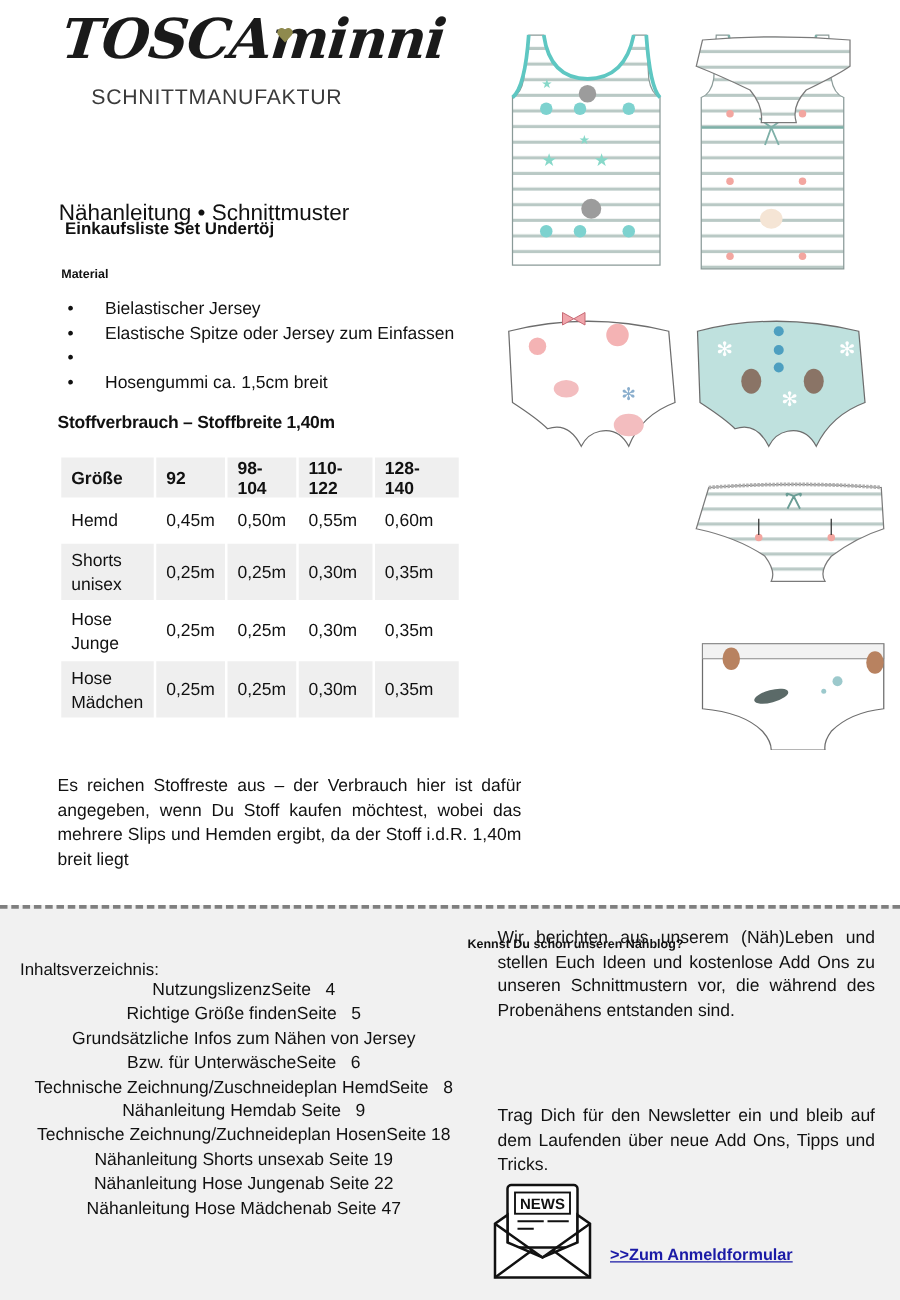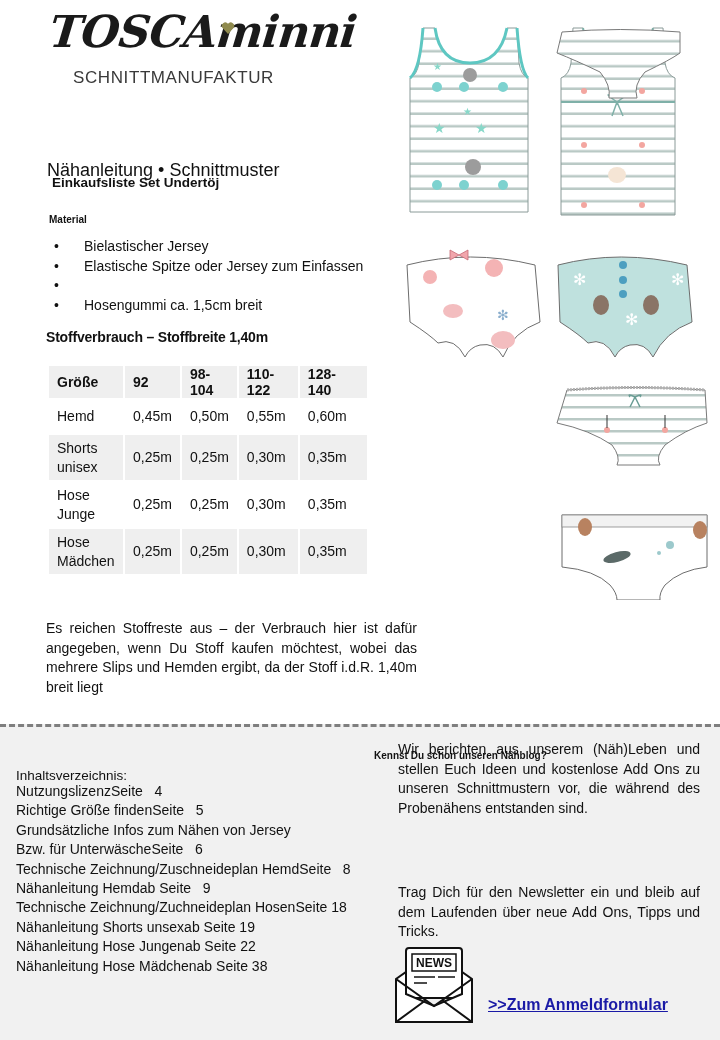--- a/index.html
+++ b/index.html
@@ -40,27 +40,27 @@
   .size-table col.c2 { width: 52px; }
   .size-table col.c3 { width: 59px; }
   .size-table col.c4 { width: 67px; }
 
   .note { left: 46px; top: 619px; width: 371px; font-size: 14px; line-height: 19.5px; text-align: justify; }
 
   
   .bottom { left: 0; top: 724px; width: 720px; height: 316px; background: #f1f1f1; border-top: 3px dashed #7f7f7f; }
   .toc-title { left: 16px; top: 744px; font-size: 13.5px; font-weight: normal; margin-top: 24px; }
   .toc { left: 16px; top: 782px; width: 358px; font-size: 14px; line-height: 19.4px; }
-  .toc-row { display: flex; justify-content: flex-start; }
+  .toc-row { display: flex; justify-content: center; }
   .toc-row .pg { white-space: pre; }
   .blog-title { left: 374px; top: 750px; font-size: 10px; font-weight: bold; }
   .blog-text { left: 398px; top: 740px; width: 302px; font-size: 14px; line-height: 19.5px; text-align: justify; }
   .blog-text2 { left: 398px; top: 883px; width: 302px; font-size: 14px; line-height: 19.5px; text-align: justify; }
   .news-icon { left: 393px; top: 944px; width: 82px; height: 82px; }
-  .signup-link { left: 488px; top: 996px; font-size: 16px; font-weight: bold; color: #1a1aa6; text-decoration: underline; cursor: pointer; }
+  .signup-link { left: 488px; top: 996px; font-size: 13px; font-weight: bold; color: #1a1aa6; text-decoration: underline; cursor: pointer; }
 
   svg { display: block; }
 </style>
 </head>
 <body>
 
 <div class="abs logo-script">TOSCAminni</div>
 <svg class="abs logo-heart" viewBox="0 0 14 14">
   <path d="M7 13 L1.5 7 A3.2 3.2 0 0 1 7 2.8 A3.2 3.2 0 0 1 12.5 7 Z" fill="#8f8a4e"></path>
 </svg>
@@ -269,21 +269,21 @@
   <div class="toc-row">
       <span>Nähanleitung Shorts unsex</span>
       <span class="pg">ab Seite 19</span>
     </div>
   <div class="toc-row">
       <span>Nähanleitung Hose Jungen</span>
       <span class="pg">ab Seite 22</span>
     </div>
   <div class="toc-row">
       <span>Nähanleitung Hose Mädchen</span>
-      <span class="pg">ab Seite 38</span>
+      <span class="pg">ab Seite 47</span>
     </div>
 </div>
 
 <div class="abs blog-title">Kennst Du schon unseren Nähblog?</div>
 <div class="abs blog-text">Wir berichten aus unserem (Näh)Leben  und stellen Euch Ideen und kostenlose Add Ons zu unseren Schnittmustern vor, die während des Probenähens entstanden sind.</div>
 <div class="abs blog-text2">Trag Dich für den Newsletter ein und bleib auf dem Laufenden über neue Add Ons, Tipps und Tricks.</div>
 
 <svg class="abs news-icon" viewBox="0 0 82 82">
   <rect x="13" y="4" width="56" height="50" rx="3" fill="#ffffff" stroke="#111" stroke-width="2"></rect>
   <rect x="19" y="10" width="44" height="17" fill="#ffffff" stroke="#111" stroke-width="1.5"></rect>

